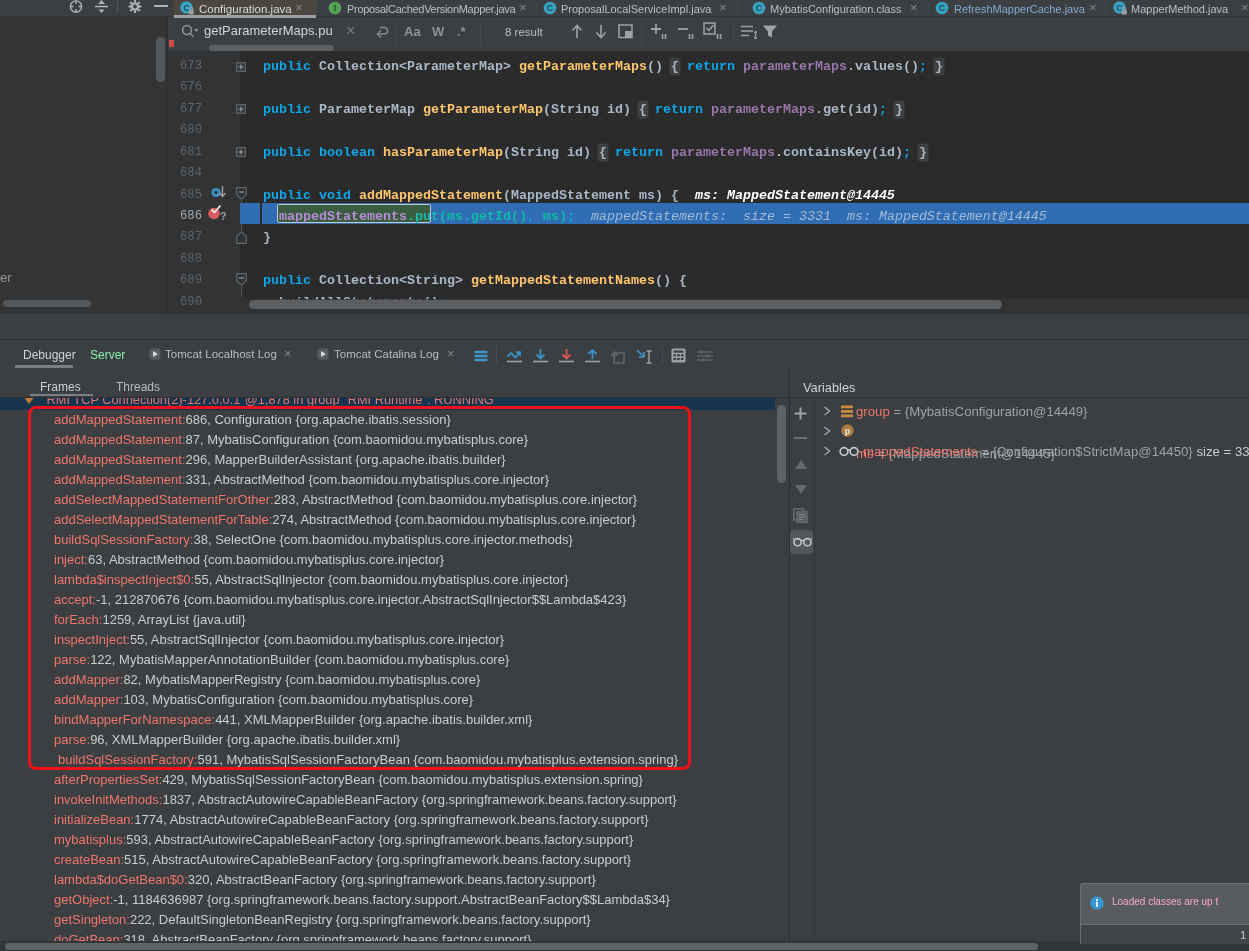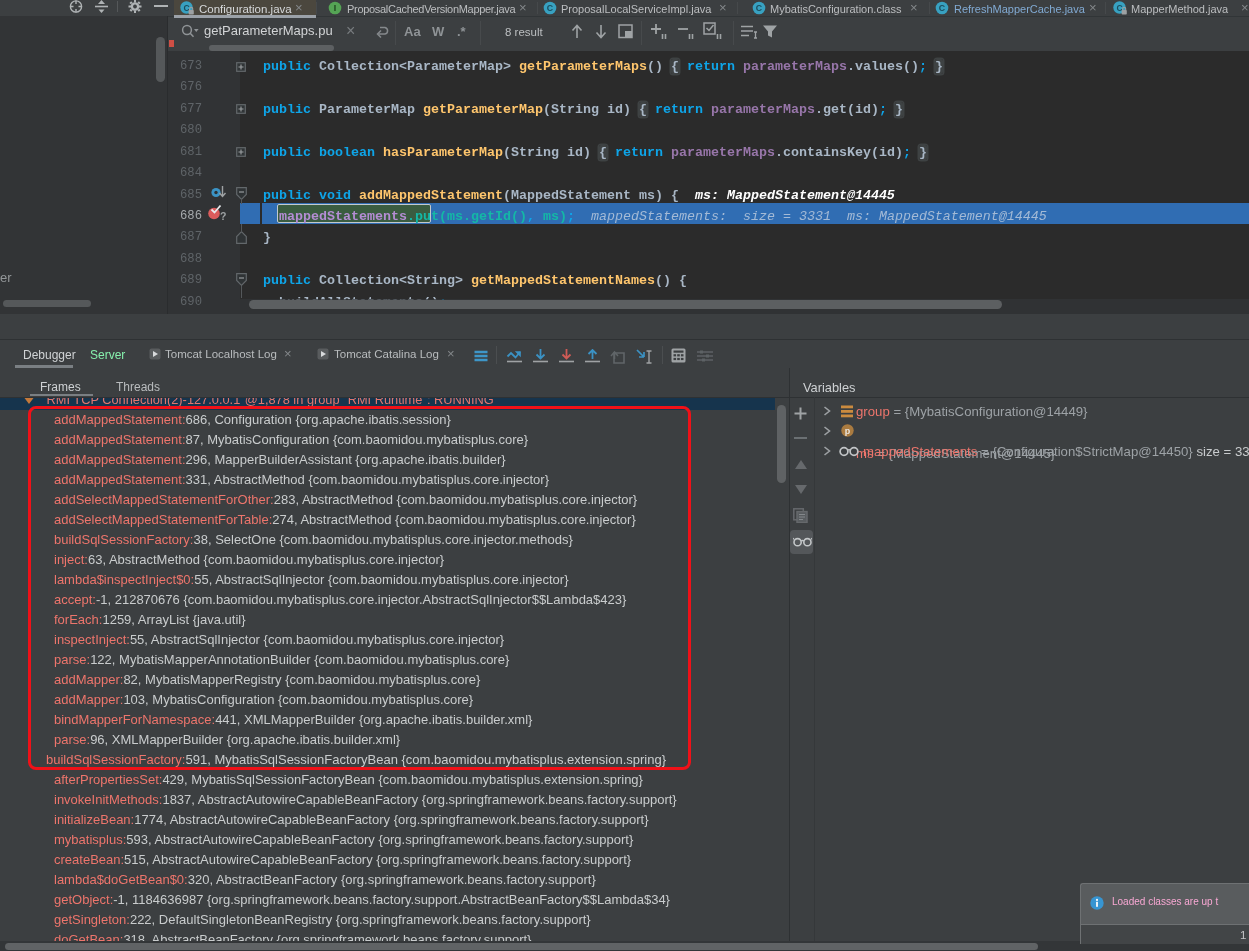--- a/index.html
+++ b/index.html
@@ -337,21 +337,21 @@
 <div class="frow" style="top:152px;left:54px"><span class="fm">inject:</span>63, AbstractMethod {com.baomidou.mybatisplus.core.injector}</div>
 <div class="frow" style="top:172px;left:54px"><span class="fm">lambda$inspectInject$0:</span>55, AbstractSqlInjector {com.baomidou.mybatisplus.core.injector}</div>
 <div class="frow" style="top:192px;left:54px"><span class="fm">accept:</span>-1, 212870676 {com.baomidou.mybatisplus.core.injector.AbstractSqlInjector$$Lambda$423}</div>
 <div class="frow" style="top:212px;left:54px"><span class="fm">forEach:</span>1259, ArrayList {java.util}</div>
 <div class="frow" style="top:232px;left:54px"><span class="fm">inspectInject:</span>55, AbstractSqlInjector {com.baomidou.mybatisplus.core.injector}</div>
 <div class="frow" style="top:252px;left:54px"><span class="fm">parse:</span>122, MybatisMapperAnnotationBuilder {com.baomidou.mybatisplus.core}</div>
 <div class="frow" style="top:272px;left:54px"><span class="fm">addMapper:</span>82, MybatisMapperRegistry {com.baomidou.mybatisplus.core}</div>
 <div class="frow" style="top:292px;left:54px"><span class="fm">addMapper:</span>103, MybatisConfiguration {com.baomidou.mybatisplus.core}</div>
 <div class="frow" style="top:312px;left:54px"><span class="fm">bindMapperForNamespace:</span>441, XMLMapperBuilder {org.apache.ibatis.builder.xml}</div>
 <div class="frow" style="top:332px;left:54px"><span class="fm">parse:</span>96, XMLMapperBuilder {org.apache.ibatis.builder.xml}</div>
-<div class="frow" style="top:352px;left:46px"><span class="fm">buildSqlSessionFactory:</span>591, MybatisSqlSessionFactoryBean {com.baomidou.mybatisplus.extension.spring}</div>
+<div class="frow" style="top:352px;left:58px"><span class="fm">buildSqlSessionFactory:</span>591, MybatisSqlSessionFactoryBean {com.baomidou.mybatisplus.extension.spring}</div>
 <div class="frow" style="top:372px;left:54px"><span class="fm">afterPropertiesSet:</span>429, MybatisSqlSessionFactoryBean {com.baomidou.mybatisplus.extension.spring}</div>
 <div class="frow" style="top:392px;left:54px"><span class="fm">invokeInitMethods:</span>1837, AbstractAutowireCapableBeanFactory {org.springframework.beans.factory.support}</div>
 <div class="frow" style="top:412px;left:54px"><span class="fm">initializeBean:</span>1774, AbstractAutowireCapableBeanFactory {org.springframework.beans.factory.support}</div>
 <div class="frow" style="top:432px;left:54px"><span class="fm">mybatisplus:</span>593, AbstractAutowireCapableBeanFactory {org.springframework.beans.factory.support}</div>
 <div class="frow" style="top:452px;left:54px"><span class="fm">createBean:</span>515, AbstractAutowireCapableBeanFactory {org.springframework.beans.factory.support}</div>
 <div class="frow" style="top:472px;left:54px"><span class="fm">lambda$doGetBean$0:</span>320, AbstractBeanFactory {org.springframework.beans.factory.support}</div>
 <div class="frow" style="top:492px;left:54px"><span class="fm">getObject:</span>-1, 1184636987 {org.springframework.beans.factory.support.AbstractBeanFactory$$Lambda$34}</div>
 <div class="frow" style="top:512px;left:54px"><span class="fm">getSingleton:</span>222, DefaultSingletonBeanRegistry {org.springframework.beans.factory.support}</div>
 <div class="frow" style="top:532px;left:54px"><span class="fm">doGetBean:</span>318, AbstractBeanFactory {org.springframework.beans.factory.support}</div>
 </div>

